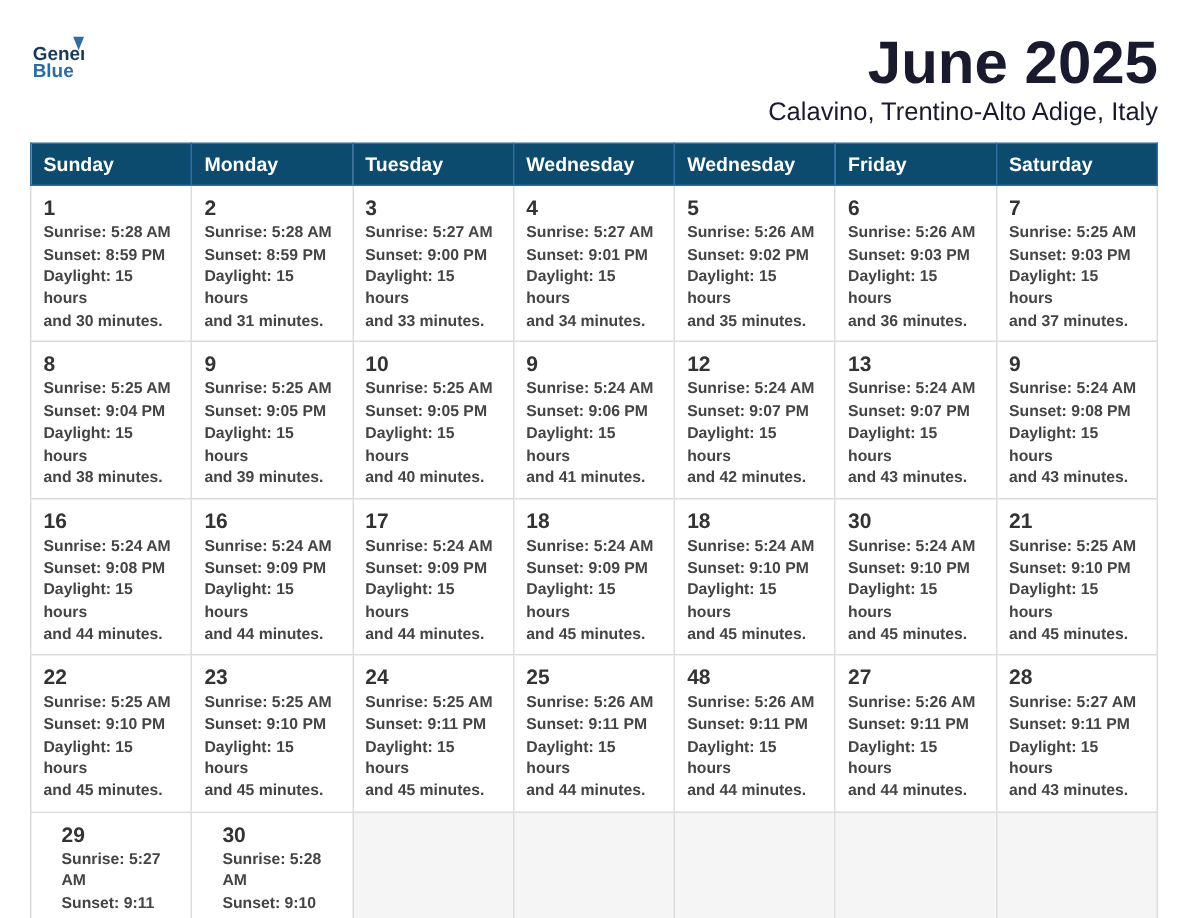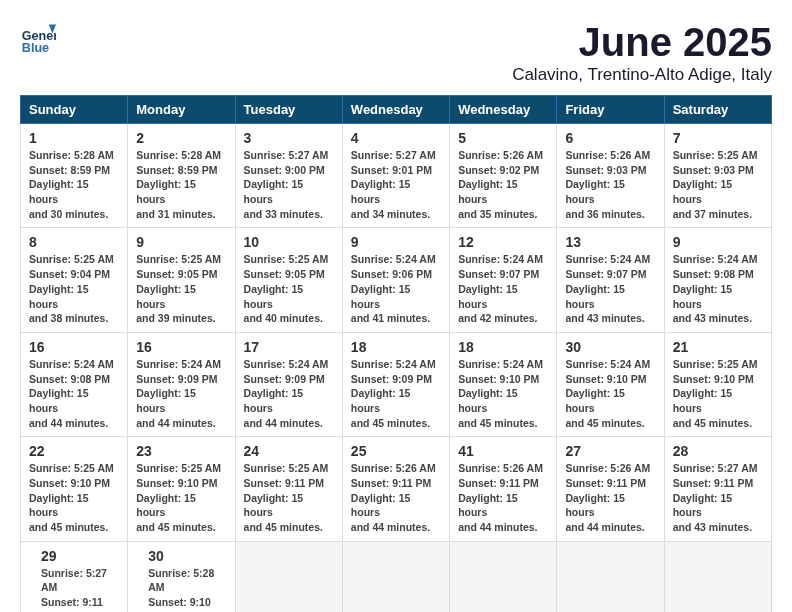--- a/index.html
+++ b/index.html
@@ -286,21 +286,21 @@
 and 45 minutes.</div>
         </td>
         <td>
           <span class="day-number">25</span>
           <div class="day-info" style="white-space: pre-line;">Sunrise: 5:26 AM
 Sunset: 9:11 PM
 Daylight: 15 hours
 and 44 minutes.</div>
         </td>
         <td>
-          <span class="day-number">41</span>
+          <span class="day-number">48</span>
           <div class="day-info" style="white-space: pre-line;">Sunrise: 5:26 AM
 Sunset: 9:11 PM
 Daylight: 15 hours
 and 44 minutes.</div>
         </td>
         <td>
           <span class="day-number">27</span>
           <div class="day-info" style="white-space: pre-line;">Sunrise: 5:26 AM
 Sunset: 9:11 PM
 Daylight: 15 hours

